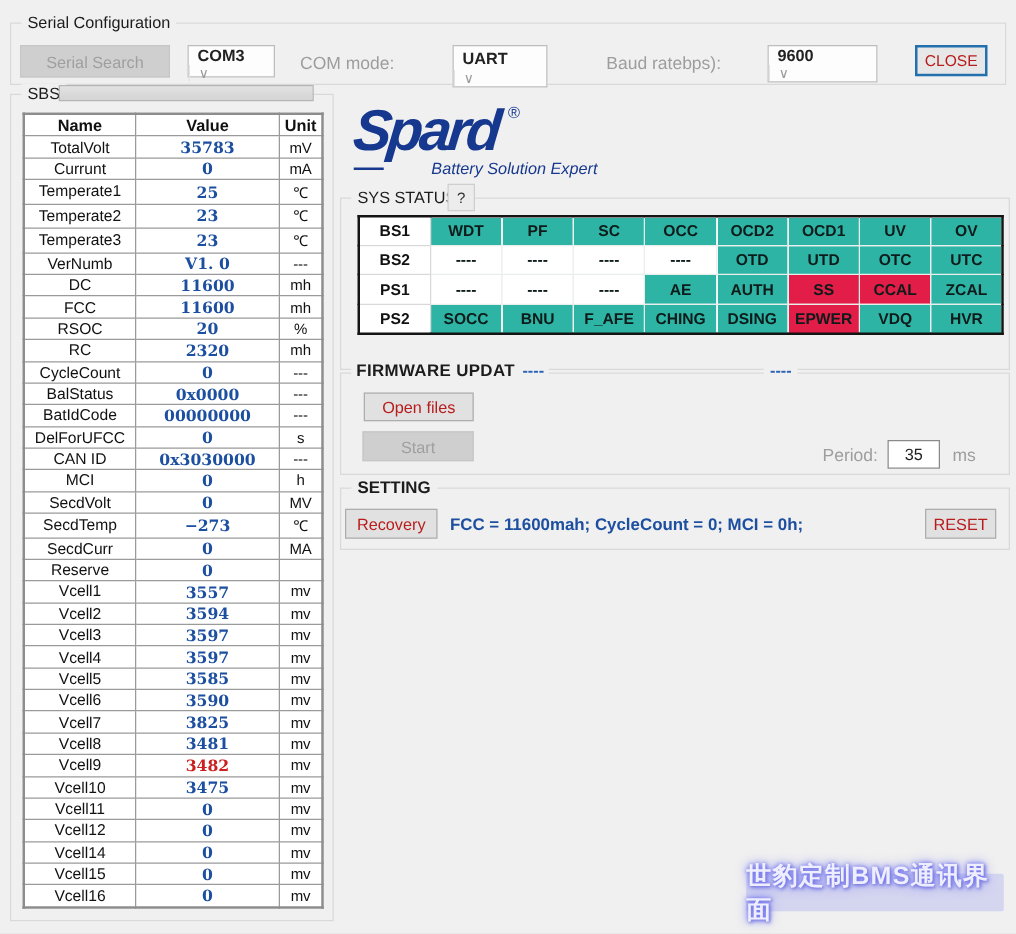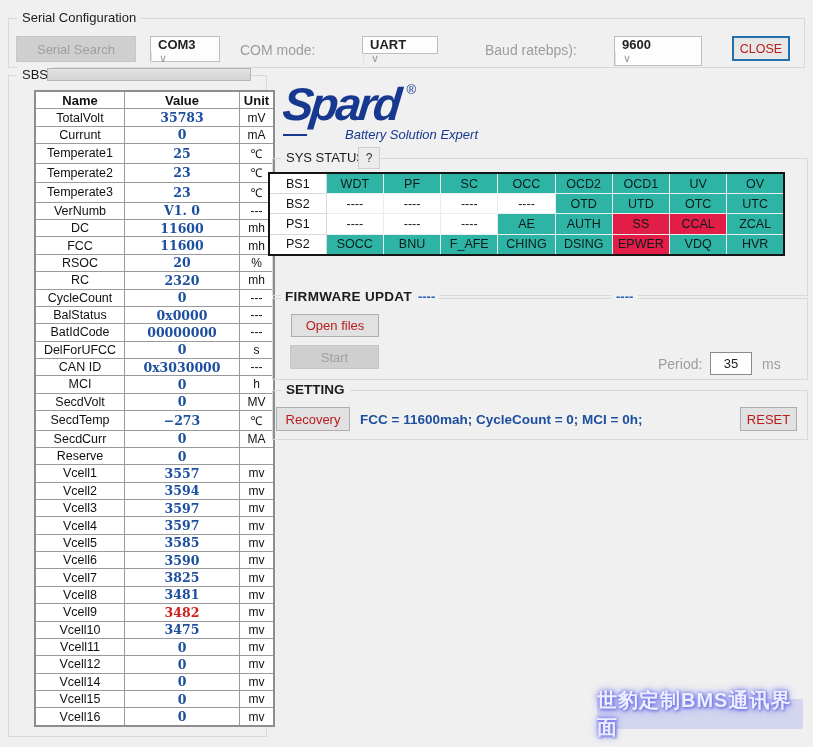--- a/index.html
+++ b/index.html
@@ -22,21 +22,21 @@
   .combo .txt{flex:1;display:flex;align-items:center;padding-left:7px;
               font-weight:bold;font-size:13px;color:#222;}
   .combo .arrow{width:22px;display:flex;align-items:center;justify-content:center;
                 color:#9a9a9a;font-size:11px;border-left:1px solid #e3e3e3;}
   .gray-label{position:absolute;color:#9d9d9d;font-size:14px;white-space:nowrap;}
   
   .sbs-progress{position:absolute;left:47px;top:68px;width:204px;height:13px;
                 background:linear-gradient(#e2e2e2,#d4d4d4);border:1px solid #b5b5b5;box-sizing:border-box;}
   .sbs-table{position:absolute;left:18px;top:90px;width:239px;height:637px;
              display:table;table-layout:fixed;border-collapse:collapse;
-             border:2px solid #8d8d8d;background:#fff;box-sizing:border-box;margin-left:16px;}
+             border:2px solid #8d8d8d;background:#fff;box-sizing:border-box;}
   .sbs-tr{display:table-row;}
   .sbs-td{display:table-cell;vertical-align:middle;text-align:center;
           border:1px solid #9a9a9a;font-size:12.5px;color:#111;overflow:hidden;white-space:nowrap;}
   .sbs-td.hdr{font-weight:bold;font-size:13px;}
   .sbs-td.val{font-family:"DejaVu Serif",serif;font-weight:bold;font-size:12.5px;color:#1d4fa0;}
   .sbs-td.val.red{color:#cc2020;}
   .sbs-td.unit{font-size:12px;}
   .col-name{width:88px;}.col-val{width:114px;}.col-unit{width:33px;}
   
   .logo{position:absolute;left:283px;top:84px;width:195px;}
@@ -44,23 +44,23 @@
   .logo-word{font-weight:bold;font-style:italic;font-size:46px;line-height:0.9;
              color:#16388e;letter-spacing:-3px;transform:skewX(-6deg);}
   .logo-reg{font-size:13px;color:#16388e;margin-left:8px;margin-top:-2px;}
   .logo-tagrow{display:flex;align-items:center;margin-top:2px;}
   .logo-line{width:58px;border-top:2px solid #16388e;margin-right:6px;}
   .logo-tag{font-style:italic;font-size:13px;color:#16388e;white-space:nowrap;margin-left:32px;}
   
   .help-btn{position:absolute;left:358px;top:147px;width:22px;height:22px;
             background:#ececec;border:1px solid #cfcfcf;display:flex;align-items:center;
             justify-content:center;font-size:12px;color:#333;cursor:pointer;box-sizing:border-box;}
-  .status-table{position:absolute;left:268px;top:172px;width:517px;height:84px;
+  .status-table{position:absolute;left:286px;top:172px;width:517px;height:96px;
                 display:table;table-layout:fixed;border-collapse:collapse;
-                border:2px solid #141414;background:#fff;box-sizing:border-box;}
+                border:2px solid #141414;background:#fff;box-sizing:border-box;font-weight:bold;}
   .st-tr{display:table-row;}
   .st-td{display:table-cell;vertical-align:middle;text-align:center;font-size:12.5px;
          color:#0d1b1a;border:1px solid #e8eeec;overflow:hidden;white-space:nowrap;}
   .st-td.lbl{background:#fff;color:#111;border-color:#d9d9d9;}
   .st-td.teal{background:#2eb4a5;}
   .st-td.red{background:#e11d48;}
   .st-td.off{background:#ffffff;}
   
   .fw-title{position:absolute;top:-10px;left:8px;background:#f0f0f0;padding:0 4px;
             display:flex;gap:6px;align-items:flex-start;white-space:nowrap;}
@@ -87,21 +87,21 @@
 
   <div class="group" style="left:8px;top:18px;width:795px;height:48px;">
     <span class="group-label">Serial Configuration</span>
   </div>
   <div class="btn disabled" style="left:16px;top:36px;width:120px;height:26px;">Serial Search</div>
   <div class="combo" style="left:150px;top:36px;width:70px;height:26px;">
     <span class="txt">COM3</span>
     <span class="arrow">∨</span>
   </div>
   <span class="gray-label" style="left:240px;top:42px;">COM mode:</span>
-  <div class="combo" style="left:362px;top:36px;width:76px;height:18px;">
+  <div class="combo" style="left:362px;top:36px;width:76px;height:34px;">
     <span class="txt">UART</span>
     <span class="arrow">∨</span>
   </div>
   <span class="gray-label" style="left:485px;top:42px;">Baud ratebps):</span>
   <div class="combo" style="left:614px;top:36px;width:88px;height:30px;">
     <span class="txt">9600</span>
     <span class="arrow">∨</span>
   </div>
   <div class="btn focused" style="left:732px;top:36px;width:58px;height:25px;font-size:12.5px;">CLOSE</div>
 

